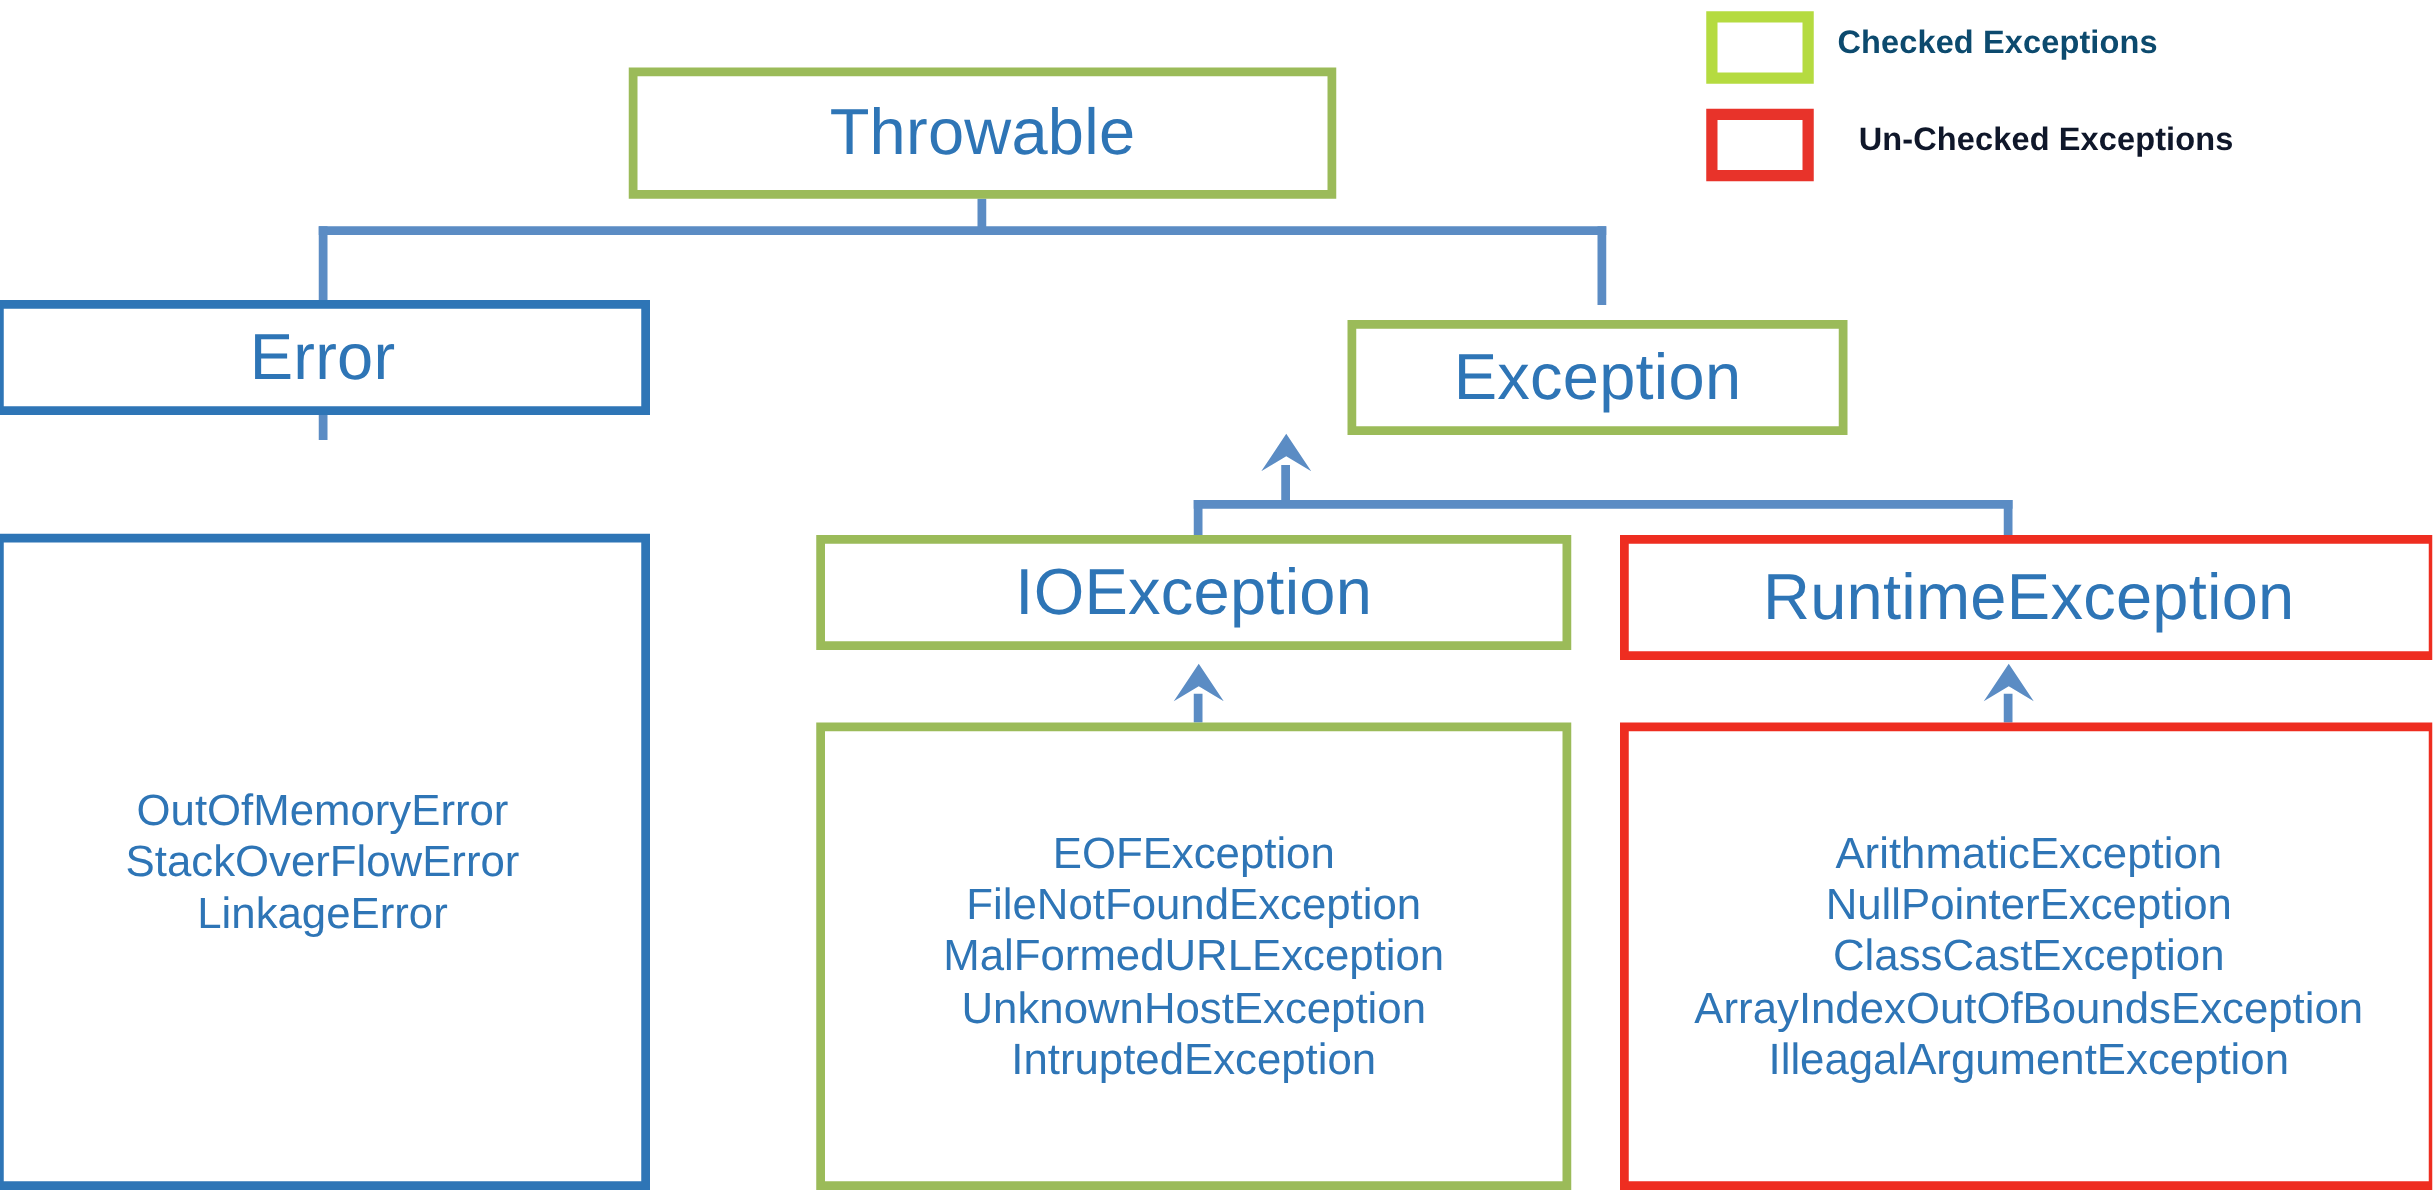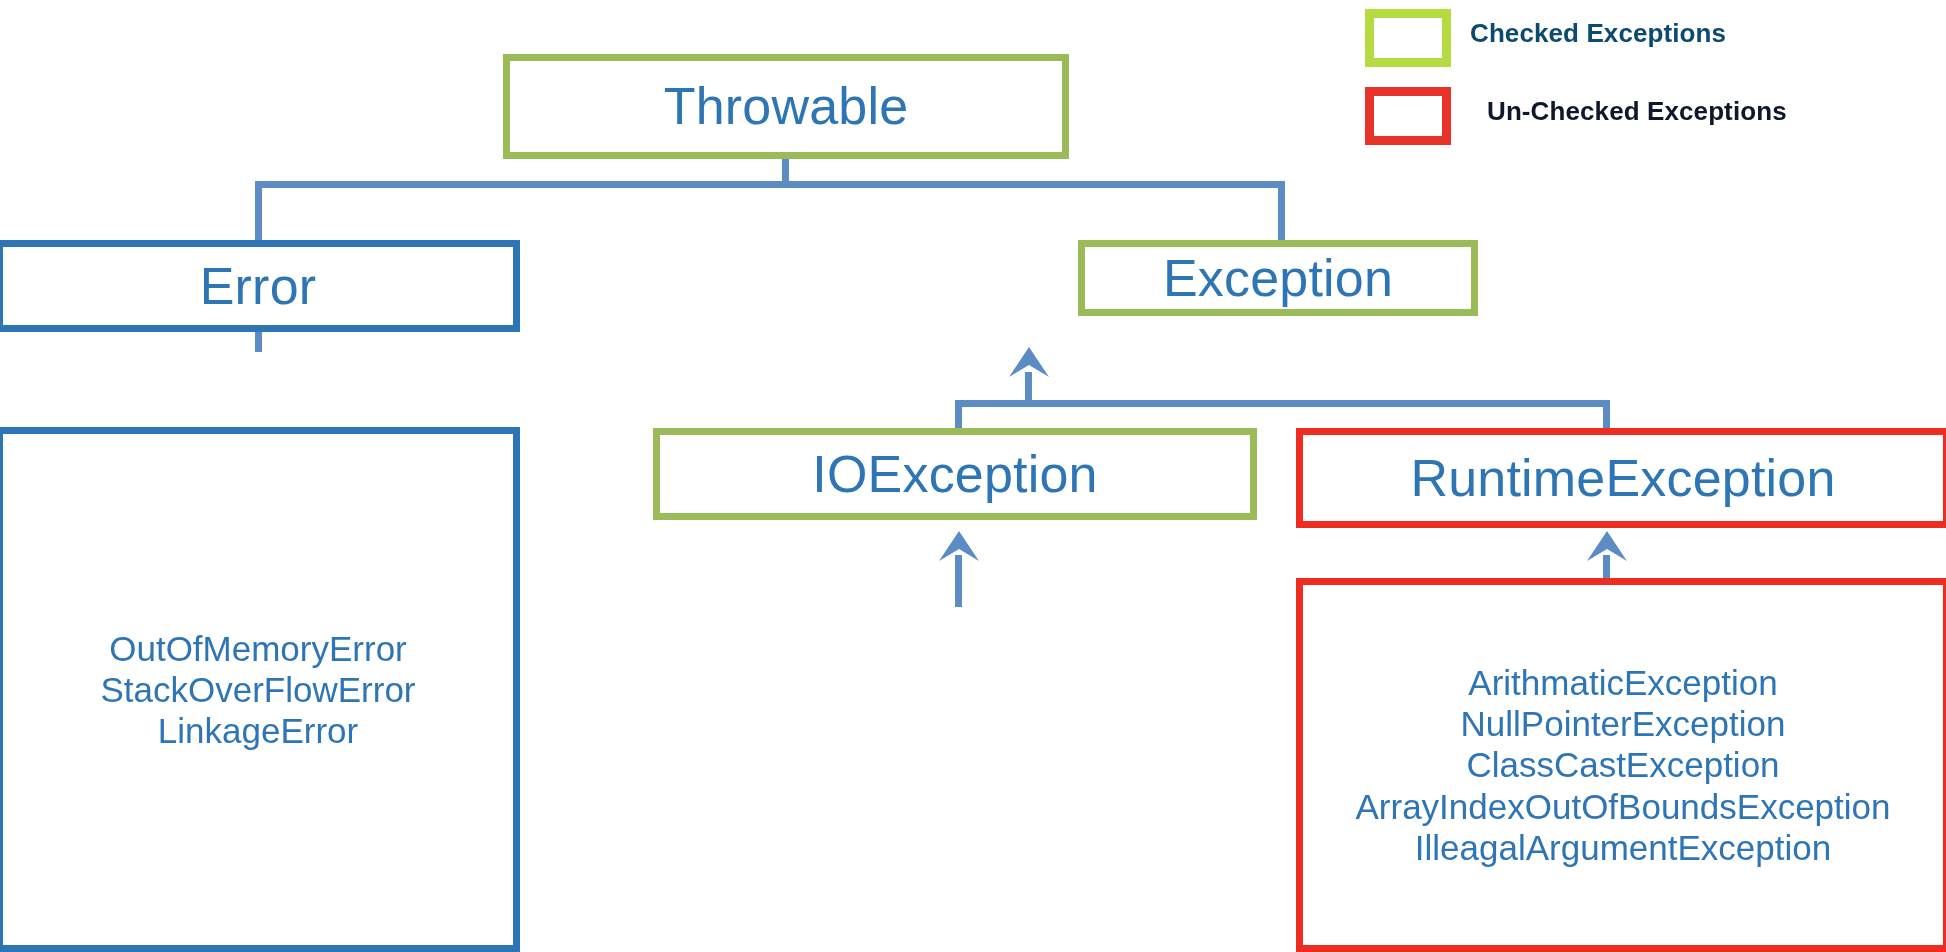--- a/index.html
+++ b/index.html
@@ -146,38 +146,45 @@
   </div>
 
   <div class="node border-green" style="left:503px; top:26px; width:566px; height:105px;margin-top:28px;">
     <span class="node-title">Throwable</span>
   </div>
 
   <div class="node border-blue" style="left:-4px; top:240px; width:524px; height:92px;">
     <span class="node-title">Error</span>
   </div>
 
-  <div class="node border-green" style="left:1078px; top:240px; width:400px; height:76px;">
+  <div class="node border-green" style="left:1078px; top:256px; width:400px; height:92px;">
     <span class="node-title">Exception</span>
   </div>
 
   <div class="node border-green" style="left:653px; top:428px; width:604px; height:92px;">
     <span class="node-title">IOException</span>
   </div>
 
   <div class="node border-red" style="left:1296px; top:428px; width:654px; height:100px;">
     <span class="node-title">RuntimeException</span>
   </div>
 
   <div class="leaf border-blue" style="left:-4px; top:427px; width:524px; height:525px;">
     <span class="leaf-line">OutOfMemoryError</span>
     <span class="leaf-line">StackOverFlowError</span>
     <span class="leaf-line">LinkageError</span>
   </div>
 
+  <div class="leaf border-green" style="left:653px; top:578px; width:604px; height:374px;">
+    <span class="leaf-line">EOFException</span>
+    <span class="leaf-line">FileNotFoundException</span>
+    <span class="leaf-line">MalFormedURLException</span>
+    <span class="leaf-line">UnknownHostException</span>
+    <span class="leaf-line">IntruptedException</span>
+  </div>
 
   <div class="leaf border-red" style="left:1296px; top:578px; width:654px; height:374px;">
     <span class="leaf-line">ArithmaticException</span>
     <span class="leaf-line">NullPointerException</span>
     <span class="leaf-line">ClassCastException</span>
     <span class="leaf-line">ArrayIndexOutOfBoundsException</span>
     <span class="leaf-line">IlleagalArgumentException</span>
   </div>
 
   <div class="legend">

